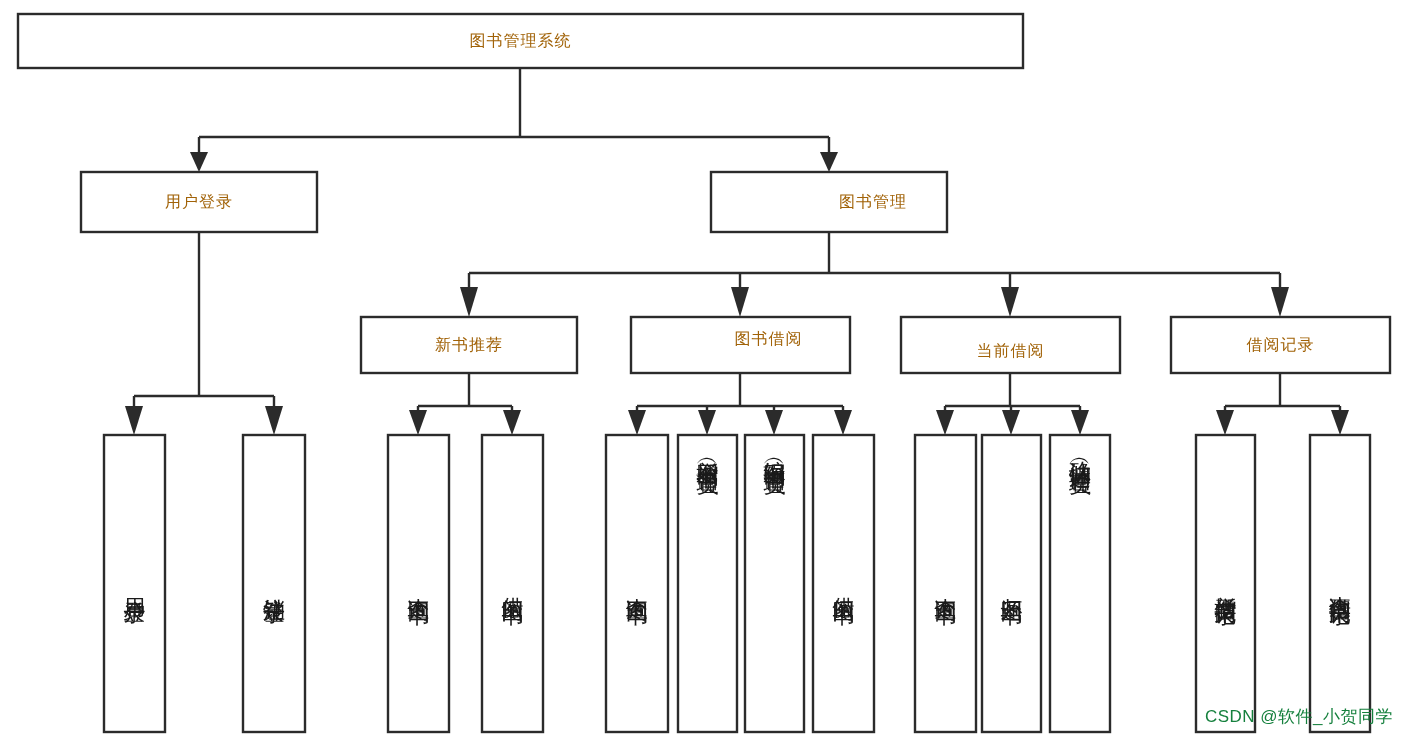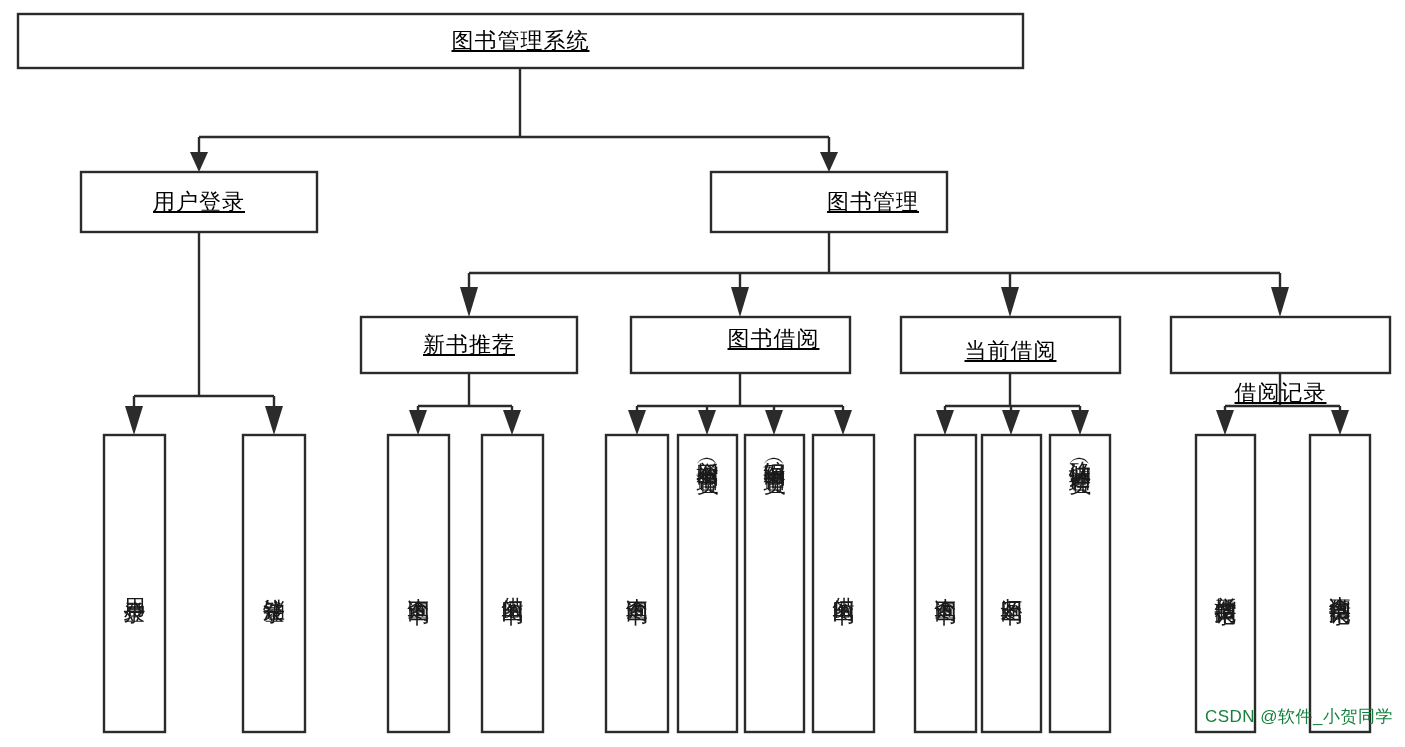--- a/index.html
+++ b/index.html
@@ -60,26 +60,25 @@
     writing-mode: vertical-rl;
     text-orientation: upright;
     letter-spacing: 2px;
     white-space: nowrap;
   }
   .node-label-abs {
     position: absolute;
     display: flex;
     align-items: center;
     justify-content: center;
-    font-size: 22px;
-    color: #000000;
+    font-size: 16px;
+    color: #a16207;
     letter-spacing: 1px;
     pointer-events: none;
     white-space: nowrap;
-    text-decoration: underline;
   }
   #watermark {
     position: absolute;
     right: 12px;
     bottom: 19px;
     font-family: "Liberation Sans", "DejaVu Sans", sans-serif;
     font-size: 17px;
     color: #15803d;
     letter-spacing: 0.5px;
     white-space: nowrap;
@@ -196,23 +195,23 @@
     <rect class="node-box" x="1196" y="435" width="59" height="297"></rect>
     <rect class="node-box" x="1310" y="435" width="60" height="297"></rect>
   </svg>
 
   <div class="node-label-abs" style="left:18px; top:14px; width:1005px; height:54px;">图书管理系统</div>
 
   <div class="node-label-abs" style="left:81px; top:172px; width:236px; height:60px;">用户登录</div>
   <div class="node-label-abs" style="left:711px; top:172px; width:236px; height:60px;margin-left:44px;">图书管理</div>
 
   <div class="node-label-abs" style="left:361px; top:317px; width:216px; height:56px;">新书推荐</div>
-  <div class="node-label-abs" style="left:664px; top:317px; width:219px; height:44px;">图书借阅</div>
+  <div class="node-label-abs" style="left:631px; top:317px; width:219px; height:44px;padding-left:28px;">图书借阅</div>
   <div class="node-label-abs" style="left:901px; top:317px; width:219px; height:68px;">当前借阅</div>
-  <div class="node-label-abs" style="left:1171px; top:317px; width:219px; height:56px;margin-top:48px;">借阅记录</div>
+  <div class="node-label-abs" style="left:1171px; top:317px; width:219px; height:56px;">借阅记录</div>
 
   <div class="leaf-label-wrap centered" style="left:104px; top:435px; width:61px; height:297px;">
     <span class="leaf-label-text">用户登录</span>
   </div>
   <div class="leaf-label-wrap centered" style="left:243px; top:435px; width:62px; height:297px;">
     <span class="leaf-label-text">注销登录</span>
   </div>
 
   <div class="leaf-label-wrap centered" style="left:388px; top:435px; width:61px; height:297px;">
     <span class="leaf-label-text">查询图书</span>

